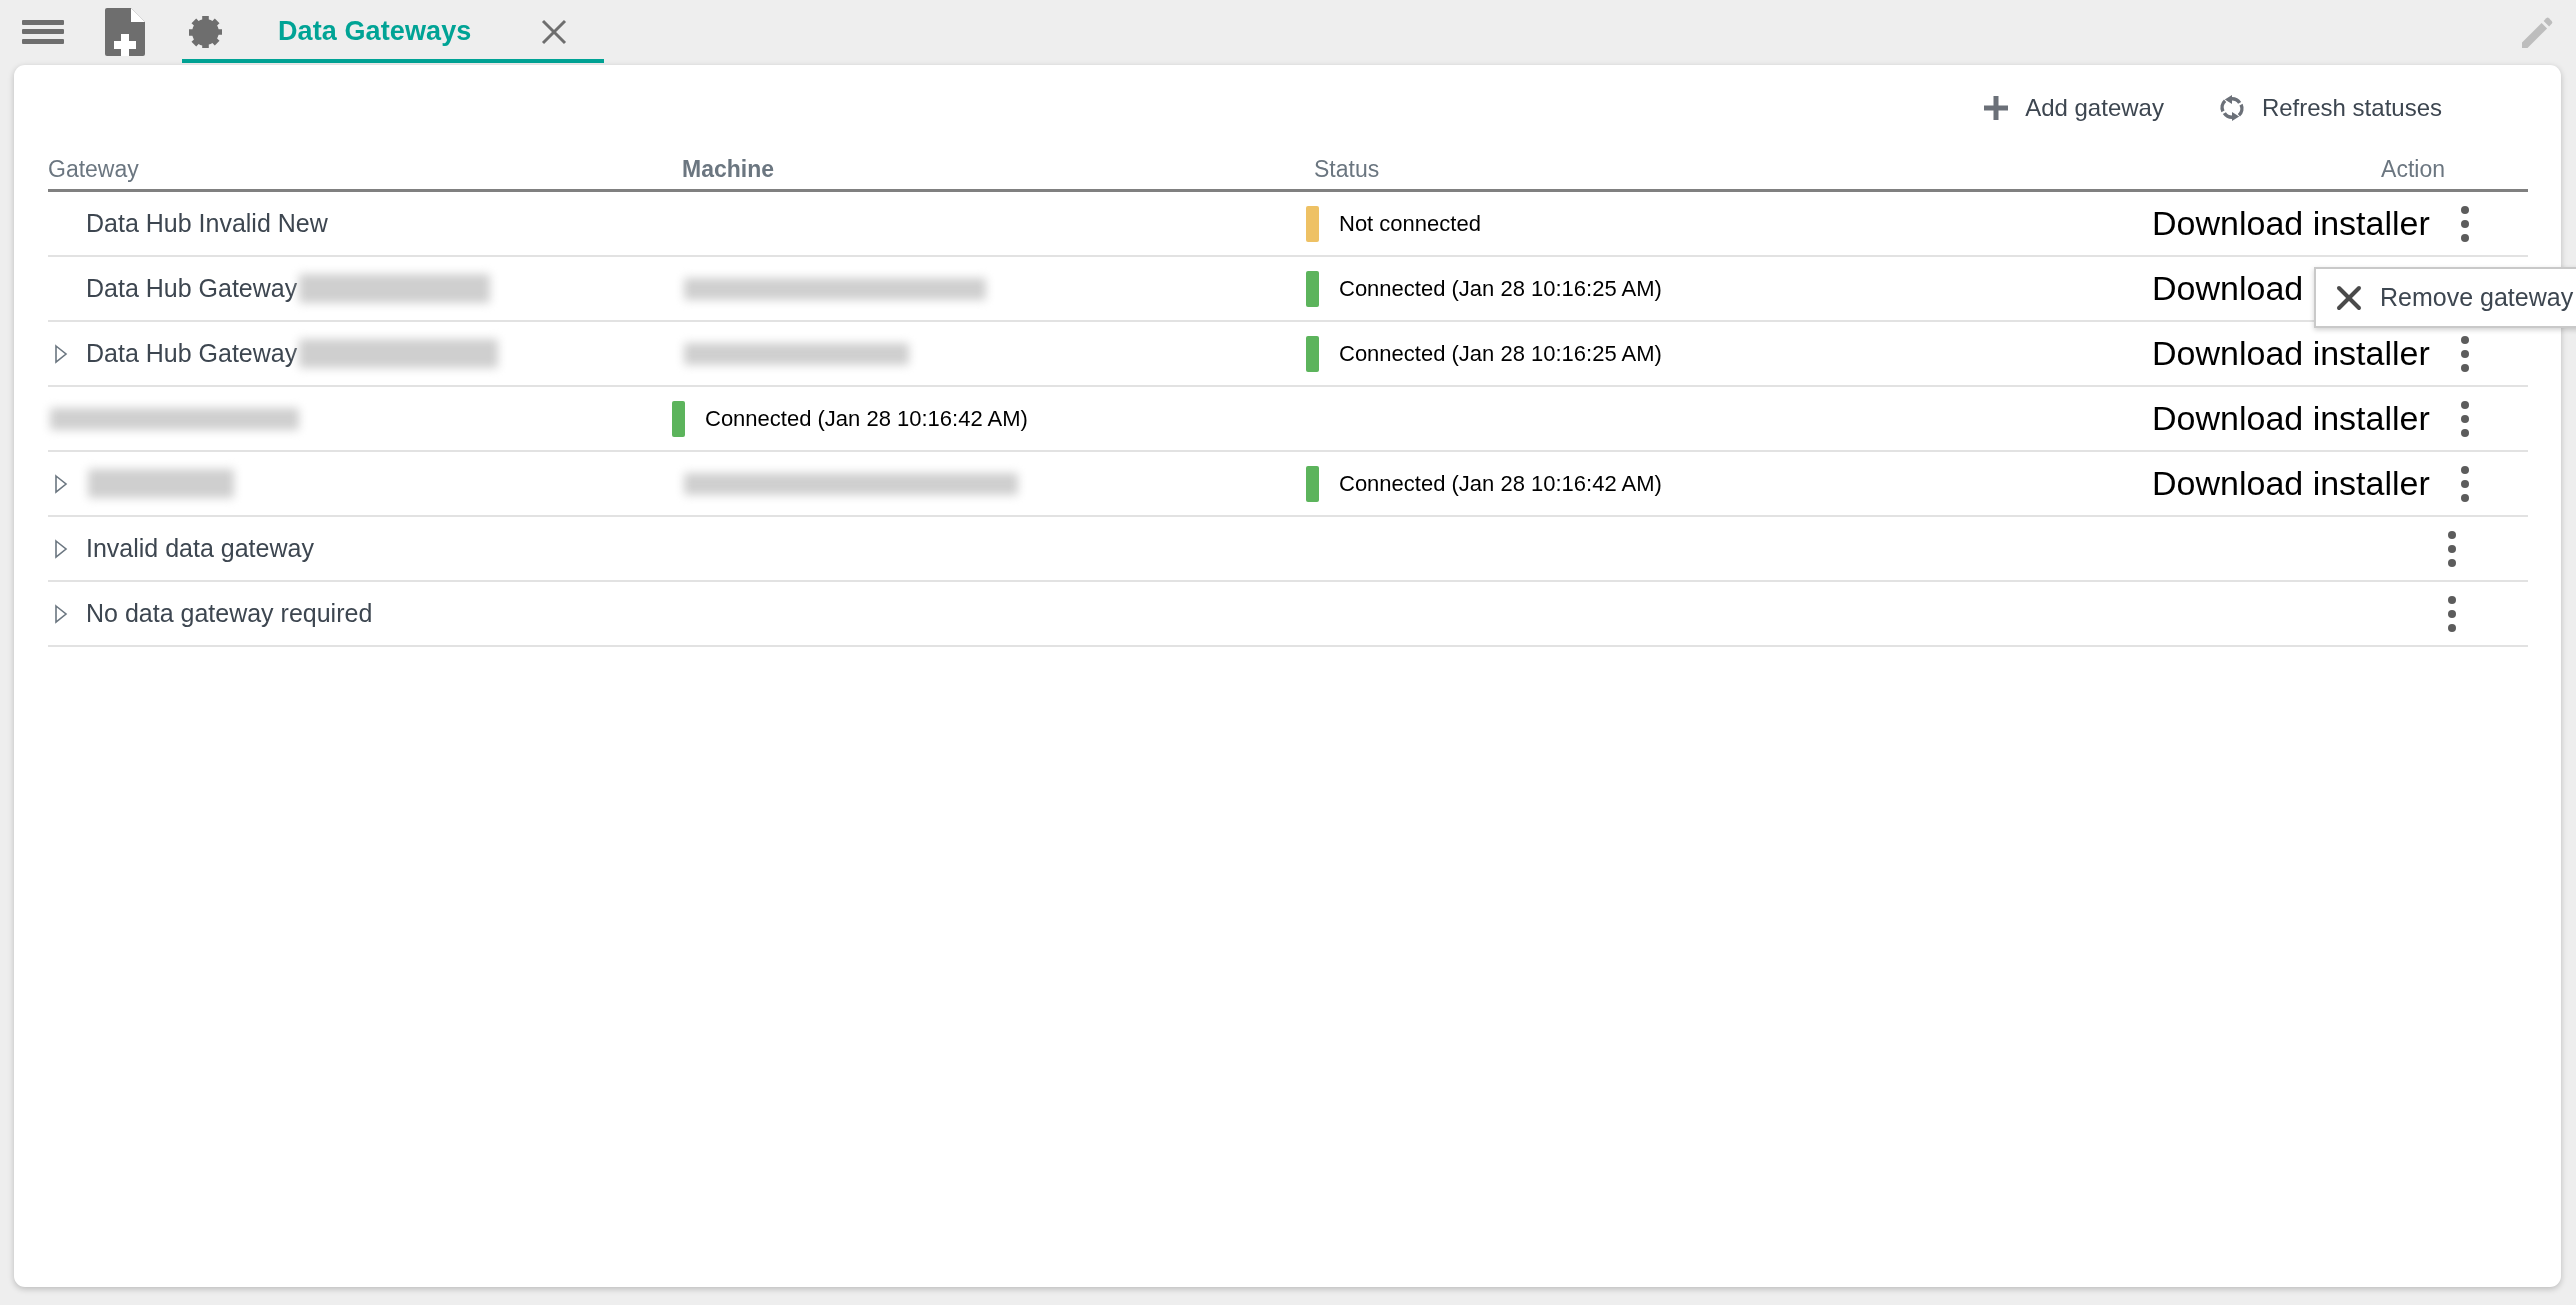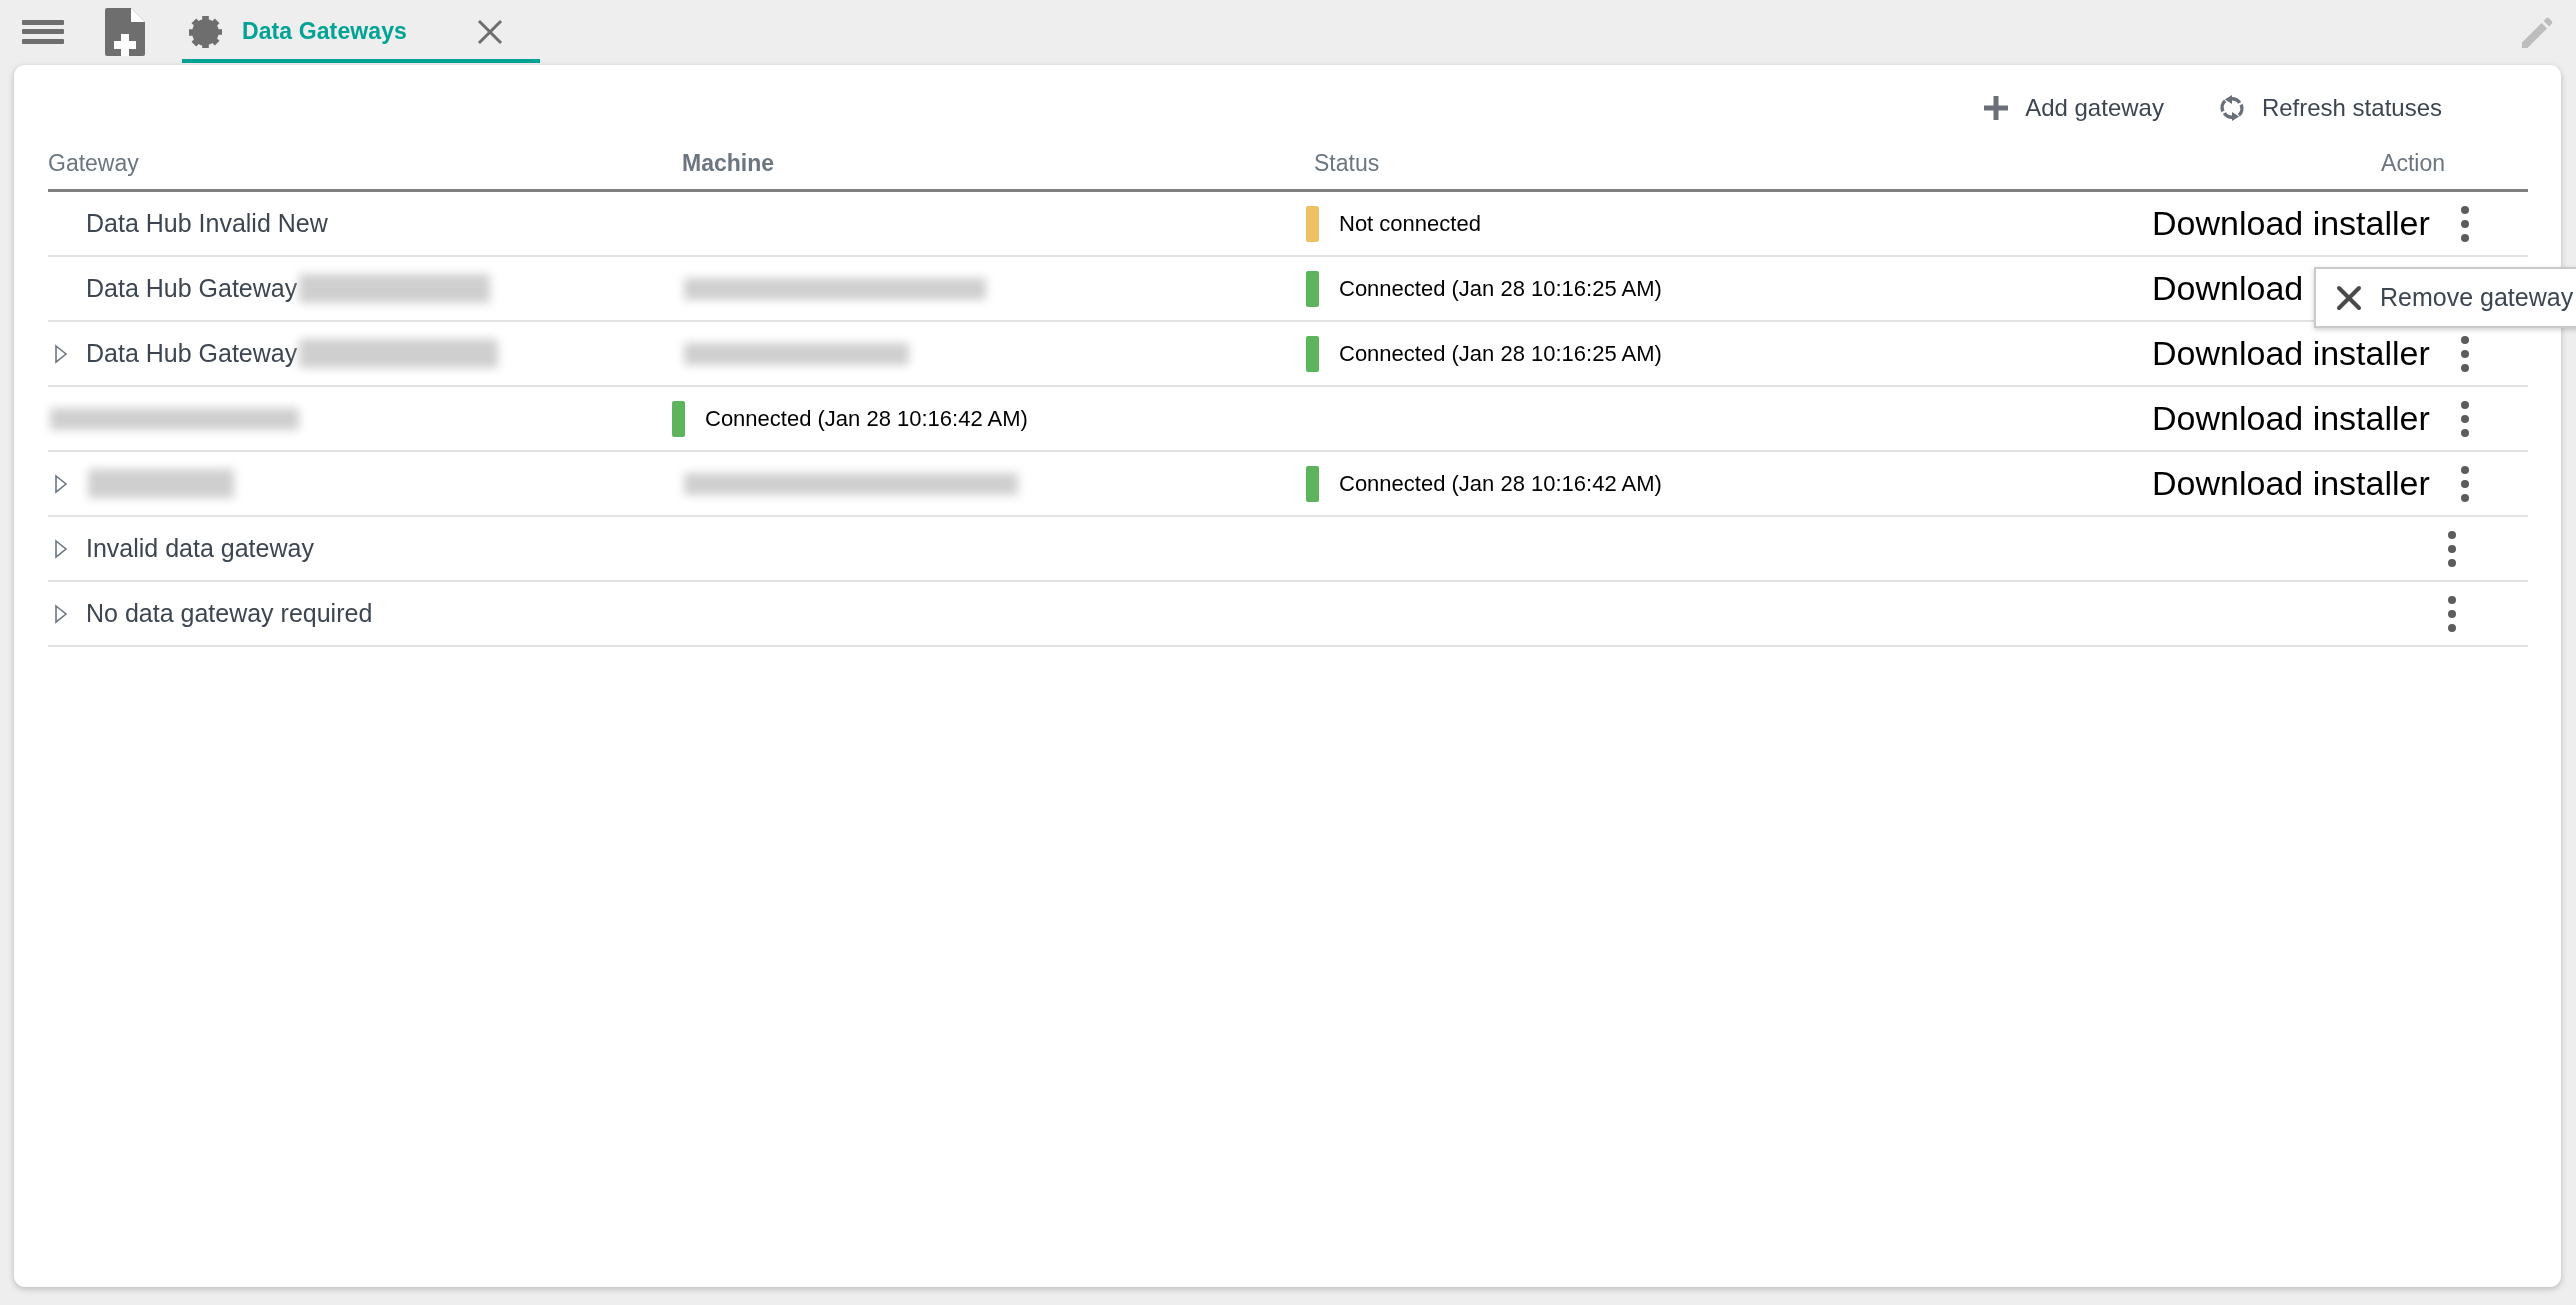--- a/index.html
+++ b/index.html
@@ -34,24 +34,25 @@
   .tab {
     margin-left: 34px;
     height: 63px;
     display: flex; align-items: center;
     padding: 0 0 0 4px;
     position: relative;
   }
   .tab-gear { width: 40px; height: 40px; margin-right: 16px; display:flex; align-items:center;}
   .tab-title {
     color: #00a395;
-    font-size: 23px;
+    font-size: 27px;
     font-weight: bold;
     letter-spacing: 0.1px;
     white-space: nowrap;
+    margin-left: 36px;
   }
   .tab-close {
     margin-left: 65px; margin-right: 32px;
     width: 36px; height: 36px;
     display: flex; align-items: center; justify-content: center;
     cursor: pointer;
   }
   .tab-underline {
     position: absolute; left: 0; bottom: 0; height: 4px; width: 100%;
     background: #00a395;
@@ -85,21 +86,21 @@
     margin-left: 52px;
     cursor: pointer;
     color: #3d4650;
     font-size: 24px;
   }
   .tool-btn .ico { margin-right: 14px; display: flex; align-items: center; }
 
   
   .tbl { width: 100%; }
   .thead {
-    display: flex; align-items: flex-start;
+    display: flex; align-items: center;
     height: 42px;
     border-bottom: 3px solid #808080;
     padding-bottom: 0;
     margin: 0 34px;
     width: calc(100% - 67px);
   }
   .th {
     font-size: 23px; color: #6b7680;
     font-weight: normal;
   }

